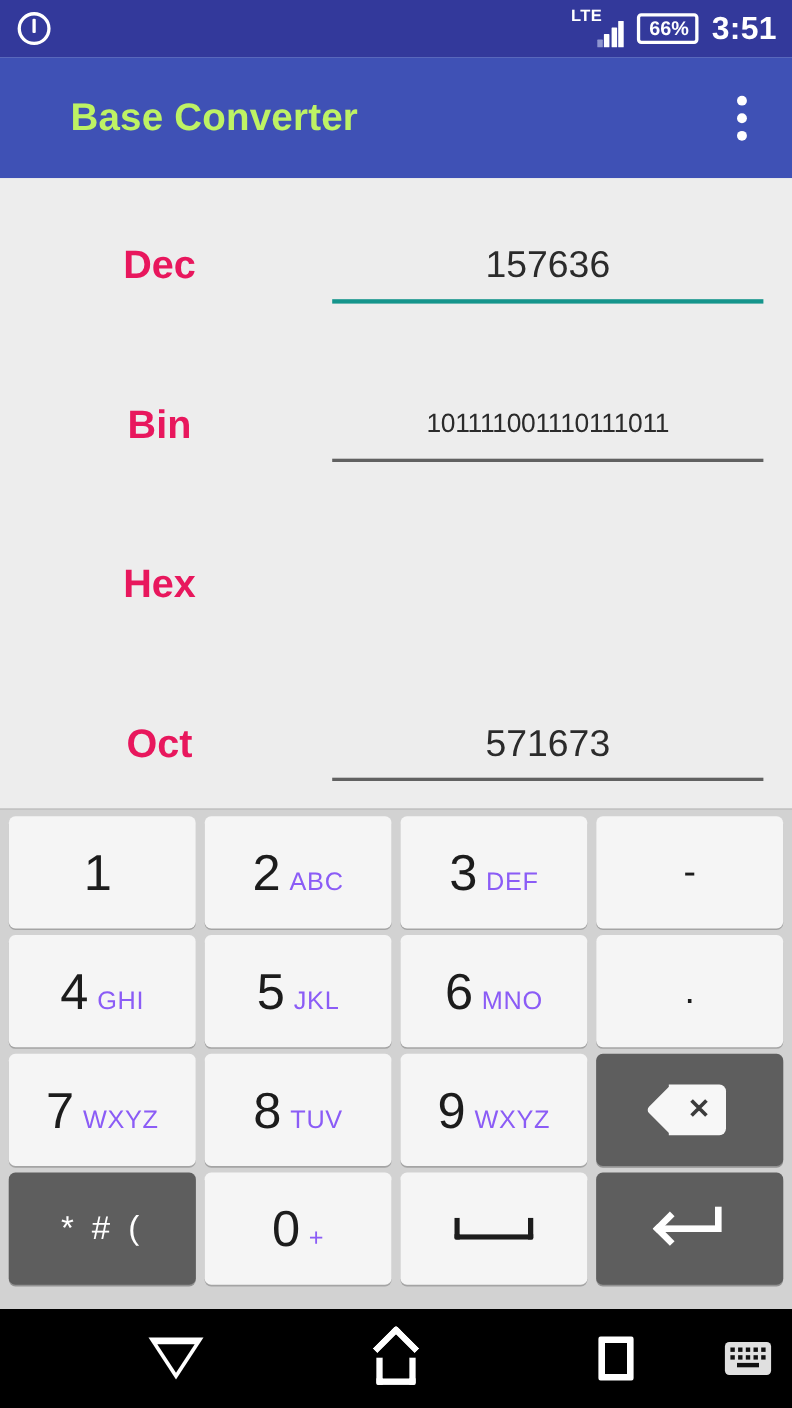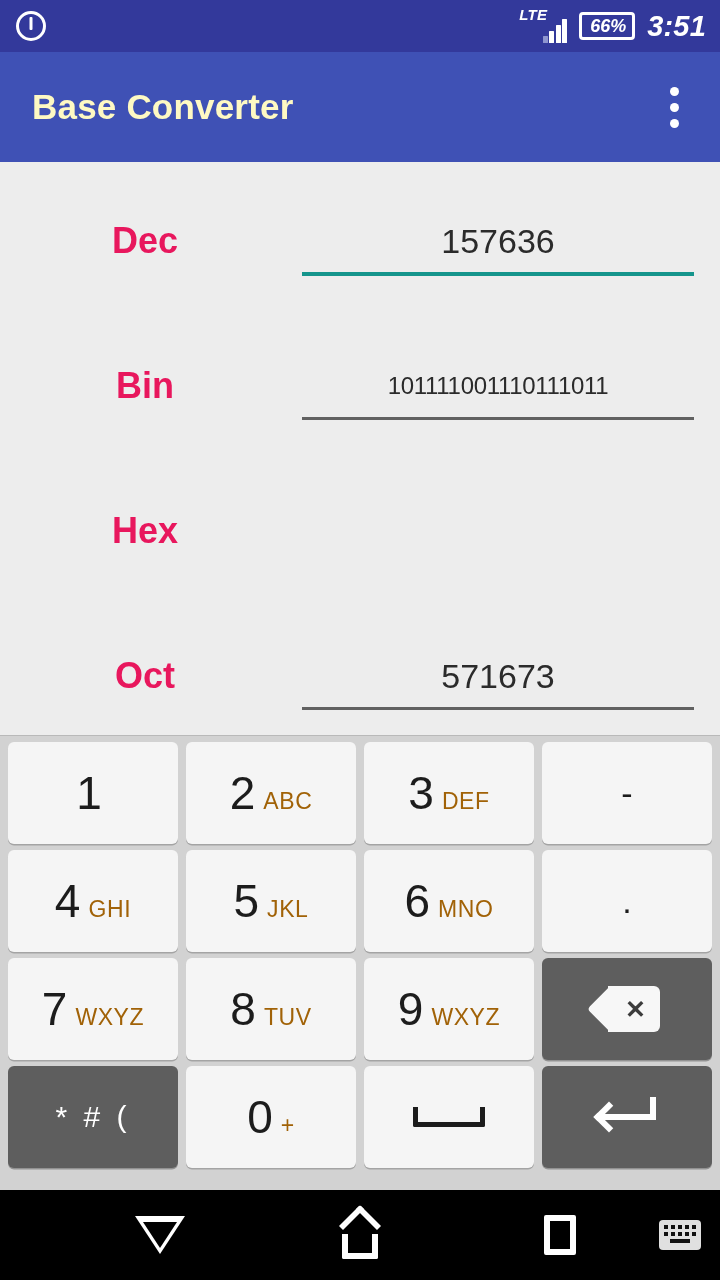--- a/index.html
+++ b/index.html
@@ -19,21 +19,21 @@
   }
   .sb-left{ display:flex; align-items:center; gap:10px; flex:1; }
   .power-icon{ width:30px; height:30px; position:relative; }
   .power-icon .ring{
     position:absolute; inset:0; border:3px solid #fff; border-radius:50%;
   }
   .power-icon .bar{
     position:absolute; left:50%; top:6px; width:3px; height:13px;
     background:#fff; transform:translateX(-50%); border-radius:1px;
   }
-  .sb-right{ display:flex; align-items:center; gap:12px;font-style:italic; }
+  .sb-right{ display:flex; align-items:center; gap:12px; }
   .lte-wrap{ position:relative; width:48px; height:40px; }
   .lte-txt{
     position:absolute; left:0; top:0; font-size:15px; font-weight:bold;
     color:#fff; letter-spacing:.3px;
   }
   .signal{ position:absolute; right:0; bottom:3px; display:flex; align-items:flex-end; gap:1.5px; }
   .signal i{ display:block; width:5px; background:#fff; border-radius:.5px; }
   .signal i:nth-child(1){ height:7px; background:#8e95cf; }
   .signal i:nth-child(2){ height:12px; }
   .signal i:nth-child(3){ height:18px; }
@@ -50,21 +50,21 @@
   }
   .batt-txt{ font-size:18px; font-weight:bold; color:#fff; line-height:1; }
   .clock{ font-size:29px; font-weight:bold; color:#fff; letter-spacing:.2px; }
 
   
   .appbar{
     position:absolute; top:52px; left:0; width:720px; height:110px;
     background:#3f51b5; display:flex; align-items:center; padding:0 22px 0 32px;
   }
   .app-title{
-    flex:1; color:#fef9c3; font-size:35px; font-weight:bold; letter-spacing:.2px;
+    flex:1; color:#bef264; font-size:35px; font-weight:bold; letter-spacing:.2px;margin-left:32px;
   }
   .overflow{
     width:48px; height:60px; display:flex; flex-direction:column;
     align-items:center; justify-content:center; gap:7px; cursor:pointer;
   }
   .overflow span{ width:9px; height:9px; border-radius:50%; background:#fff; display:block; }
 
   
   .content{
     position:absolute; top:162px; left:0; width:720px; height:560px;
@@ -107,21 +107,21 @@
   .krow:last-child{ margin-bottom:0; }
   .key{
     flex:1; margin:0 4px; border-radius:6px; background:#f5f5f5;
     box-shadow:0 1.5px 0 rgba(0,0,0,.22);
     display:flex; align-items:center; justify-content:center;
     position:relative; cursor:pointer;
   }
   .key.dark{ background:#5e5e5e; box-shadow:0 1.5px 0 rgba(0,0,0,.3); }
   .key .glyphwrap{ display:flex; align-items:baseline; gap:8px; }
   .key .digit{ font-size:46px; color:#1c1c1c; font-weight:400; line-height:1; }
-  .key .letters{ font-size:23px; color:#a16207; letter-spacing:.6px; line-height:1; }
+  .key .letters{ font-size:23px; color:#8b5cf6; letter-spacing:.6px; line-height:1; }
   .key .sym{ font-size:34px; color:#1c1c1c; line-height:1; }
   .key.dark .sym{ color:#fff; font-size:30px; letter-spacing:4px; }
 
   
   .space-glyph{
     width:72px; height:20px; border:5px solid #1c1c1c; border-top:none;
     border-radius:0 0 2px 2px;
   }
   
   .bsp{ position:relative; width:66px; height:46px; }

